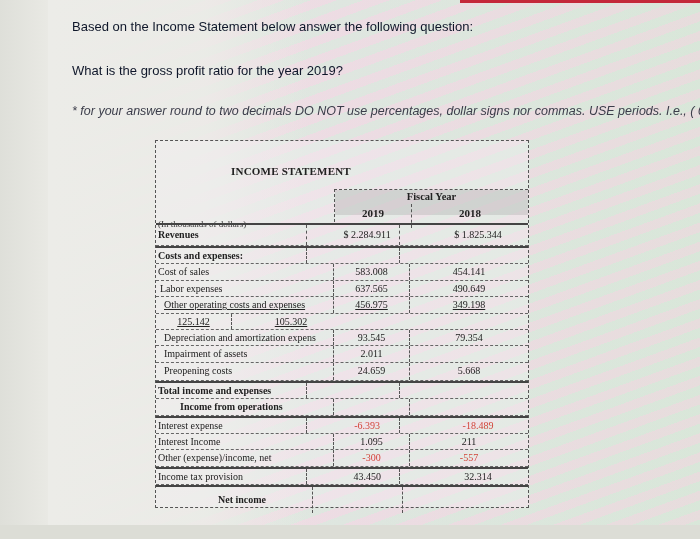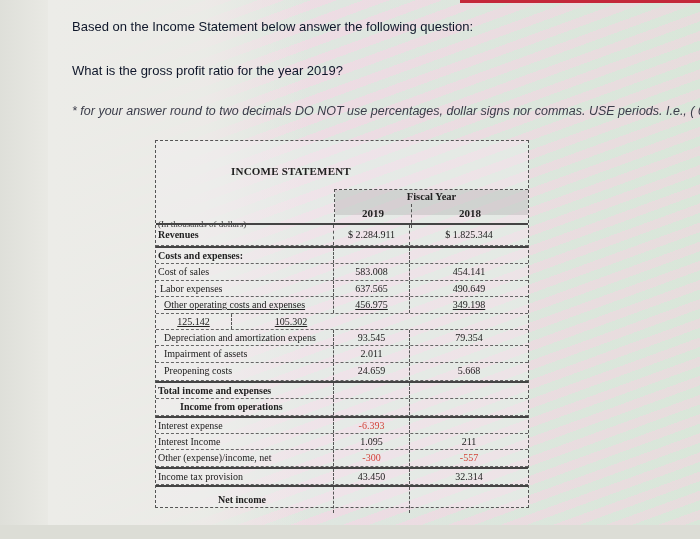--- a/index.html
+++ b/index.html
@@ -68,21 +68,21 @@
     position:absolute; left:2px; top:62px; font-size:9px; color:#333;margin-top:16px;
   }
 
   .grid {
     position:absolute; left:0; top:82px; width:372px;
   }
   .row {
     position:relative; height:15.4px; display:flex;
     border-bottom:1px dashed #666;
   }
-  .row.thick-top { border-top:2px solid #444; }
+  .row.thick-top { border-top:2px solid #444;gap:28px; }
   .row.tall { height:20px; }
   .cell {
     box-sizing:border-box; font-size:10px; line-height:15px; white-space:nowrap; overflow:hidden;
   }
   .c-label { width:178px; padding-left:2px; border-right:1px dashed #555; }
   .c-2019 { width:76px; text-align:center; border-right:1px dashed #555; }
   .c-2018 { width:118px; text-align:center; }
   .bold { font-weight:bold; }
   .indent1 { padding-left:4px; }
   .indent2 { padding-left:8px; }
@@ -165,20 +165,21 @@
       <div class="cell c-2018"></div>
     </div>
     <div class="row">
       <div class="cell c-label center-bold">Income from operations</div>
       <div class="cell c-2019"></div>
       <div class="cell c-2018"></div>
     </div>
     <div class="row thick-top">
       <div class="cell c-label">Interest expense</div>
       <div class="cell c-2019 neg">-6.393</div>
+      <div class="cell c-2018 neg">-18.489</div>
     </div>
     <div class="row">
       <div class="cell c-label">Interest Income</div>
       <div class="cell c-2019">1.095</div>
       <div class="cell c-2018">211</div>
     </div>
     <div class="row">
       <div class="cell c-label">Other (expense)/income, net</div>
       <div class="cell c-2019 neg">-300</div>
       <div class="cell c-2018 neg">-557</div>

